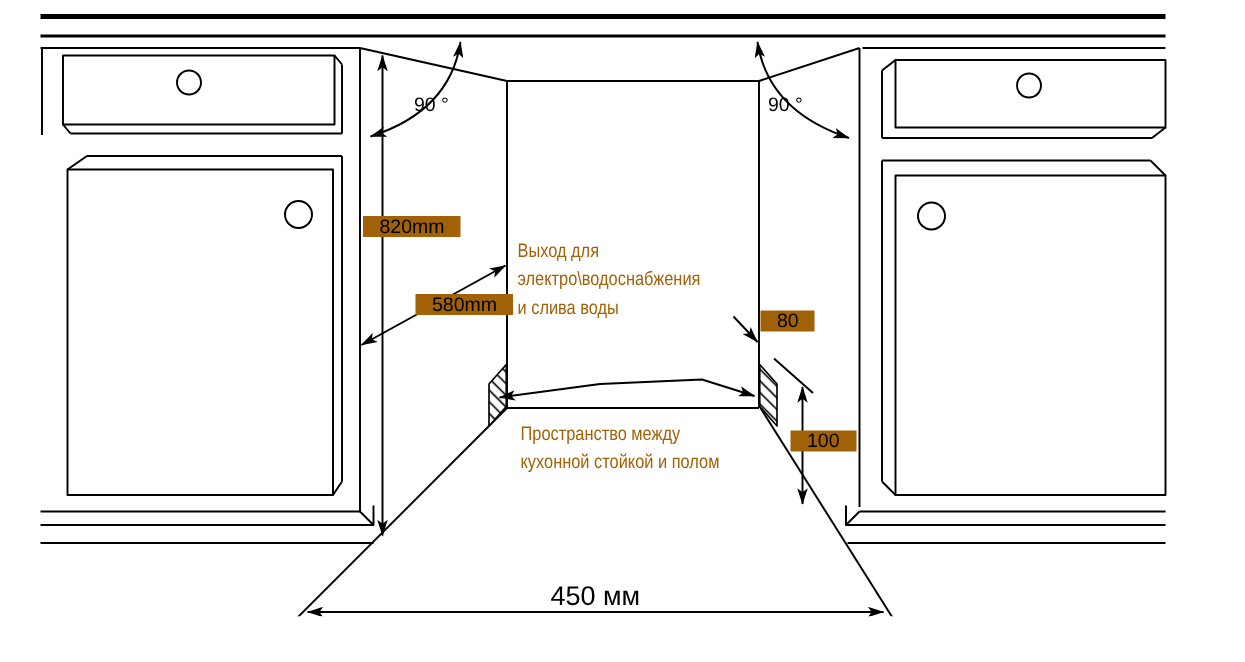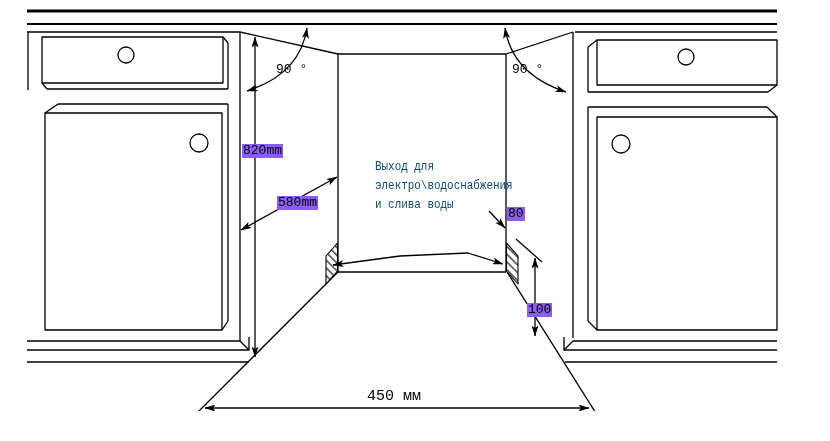--- a/index.html
+++ b/index.html
@@ -1,24 +1,24 @@
 <!DOCTYPE html>
 <html><head>
 <meta charset="utf-8">
 <style>
   html,body{margin:0;padding:0;background:#ffffff;}
   .stage{position:relative;width:830px;height:411px;background:#ffffff;overflow:hidden;
-         font-family:Liberation Mono, monospace;}
+         font-family:Liberation Sans, sans-serif;}
   .stage svg{position:absolute;left:0;top:0;}
   .lbl{position:absolute;font-size:13px;color:#000;white-space:nowrap;line-height:14px;}
-  .lbl.bg{background:#8b5cf6;padding:0 1px;}
-  .block{position:absolute;color:#0c4a6e;margin-left:30px;}
+  .lbl.bg{background:#a16207;padding:0 11px;}
+  .block{position:absolute;color:#a16207;}
   .block .line{font-size:13px;line-height:19px;white-space:nowrap;
                transform:scaleX(.84);transform-origin:0 50%;}
-  .dim450{font-size:15px;text-align:right;}
+  .dim450{font-size:18px;text-align:right;}
 </style>
 </head>
 <body>
 
 <div class="stage">
 
   <svg width="830" height="441" viewBox="0 0 830 441">
     <defs>
       <marker id="arr" viewBox="0 0 11 7" refX="10.5" refY="3.5" markerWidth="11" markerHeight="7" markerUnits="userSpaceOnUse" orient="auto-start-reverse">
         <path d="M0,0 L11,3.5 L0,7 L2.6,3.5 Z" fill="#000"></path>
@@ -133,23 +133,27 @@
         <line x1="205" y1="408" x2="589" y2="408" marker-start="url(#arr)" marker-end="url(#arr)"></line>
       </g>
     </g>
   </svg>
 
   <div class="lbl" style="left:276px;top:63px">90 °</div>
   <div class="lbl" style="left:512px;top:63px">90 °</div>
   <div class="lbl bg" style="left:242px;top:144px">820mm</div>
   <div class="lbl bg" style="left:277px;top:196px">580mm</div>
   <div class="lbl bg" style="left:507px;top:207px">80</div>
-  <div class="lbl bg" style="left:527px;top:303px">100</div>
+  <div class="lbl bg" style="left:527px;top:287px">100</div>
   <div class="lbl dim450" style="left:367px;top:390px">450 мм</div>
 
   <div class="block" style="left:345px;top:157px">
     <div class="line">Выход для</div>
     <div class="line">электро\водоснабжения</div>
     <div class="line">и слива воды</div>
   </div>
 
+  <div class="block" style="left:347px;top:279px">
+    <div class="line">Пространство между</div>
+    <div class="line">кухонной стойкой и полом</div>
+  </div>
 
 </div>
 
 </body></html>

